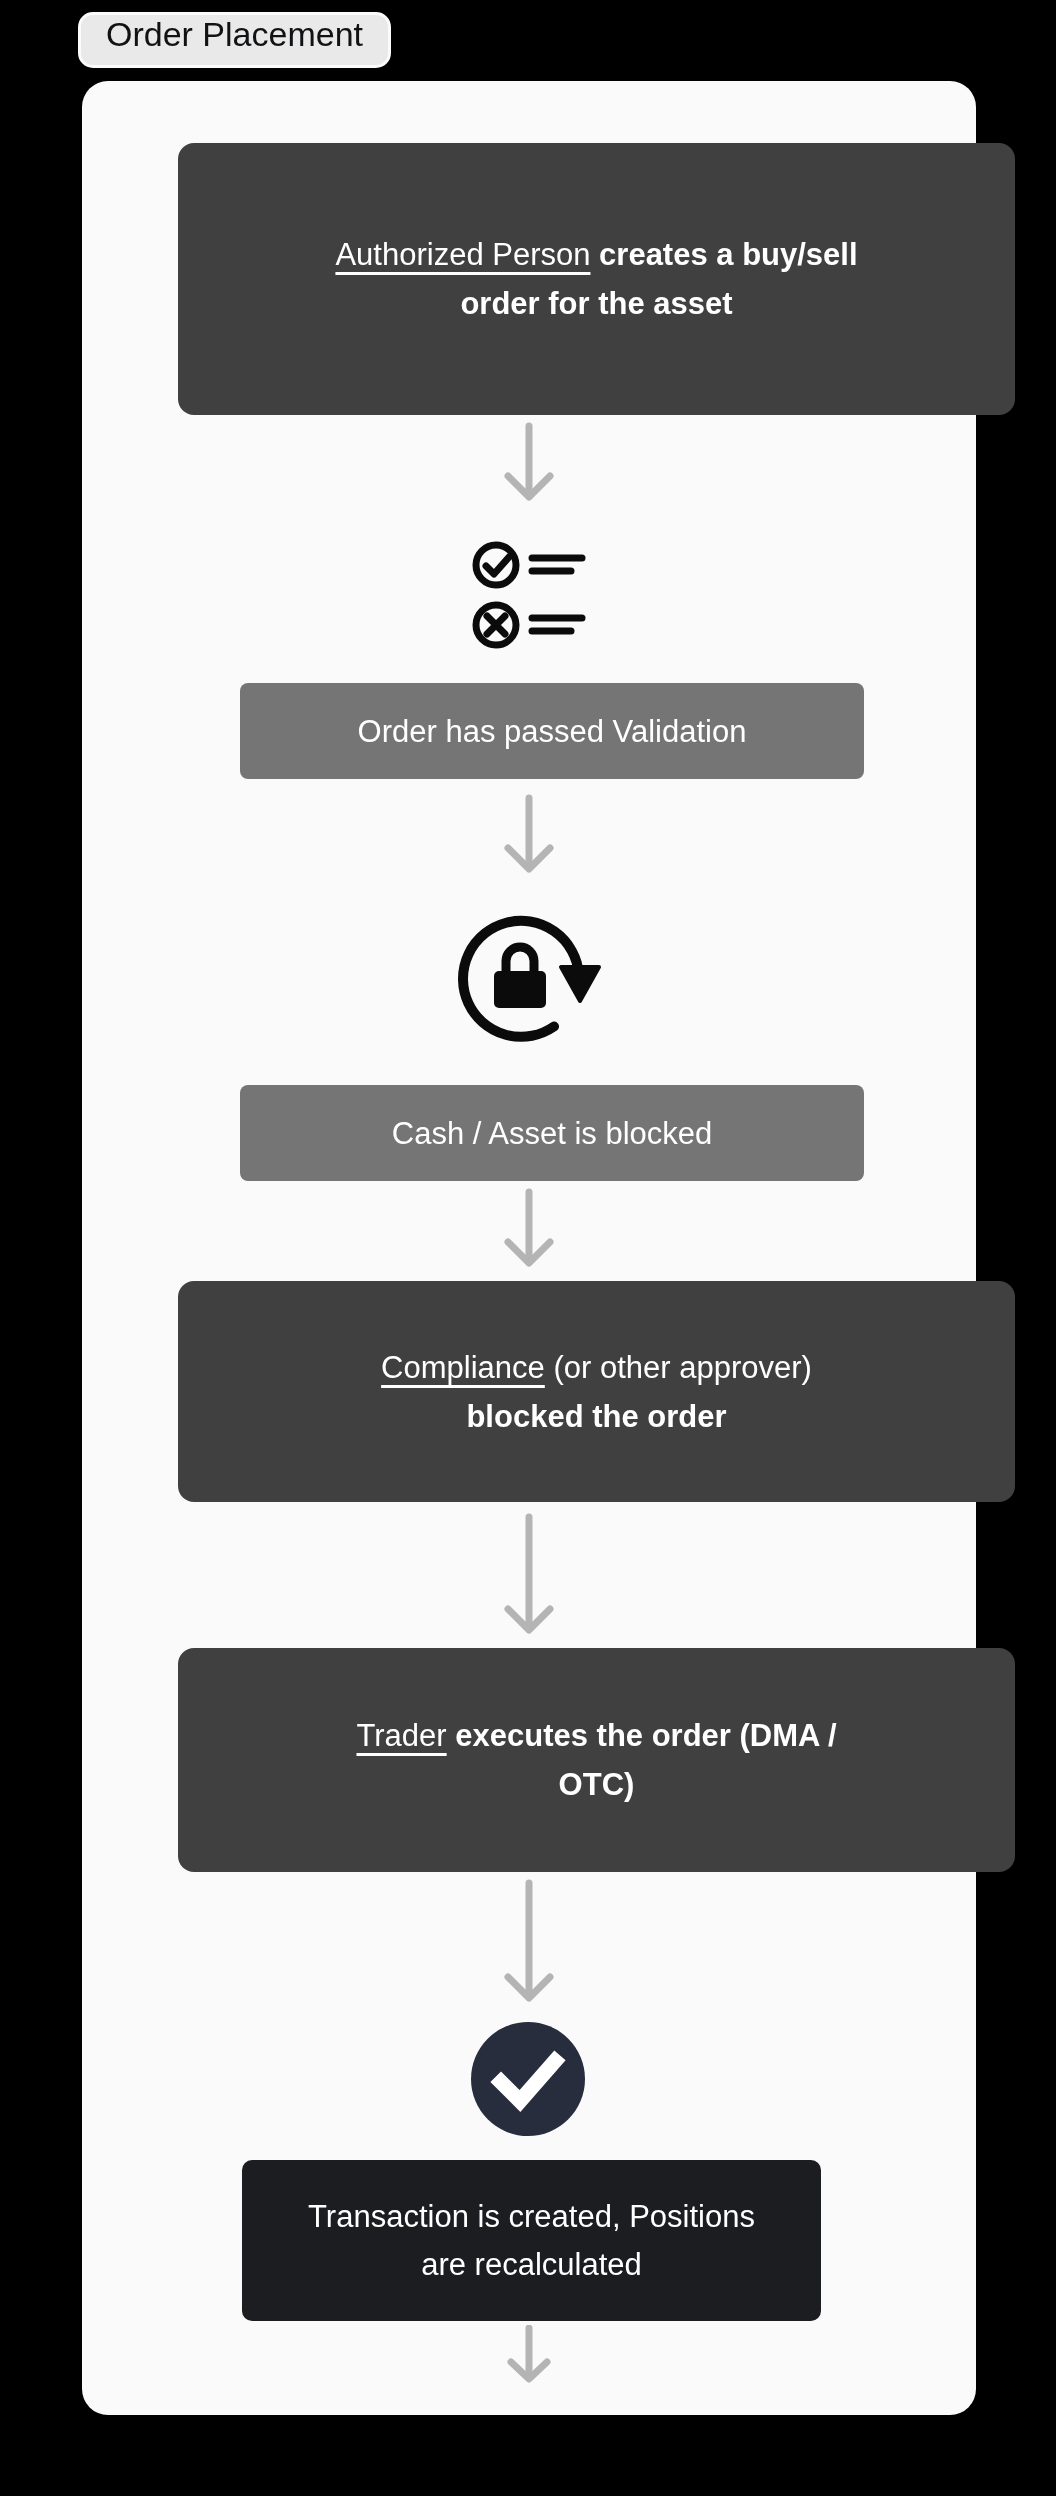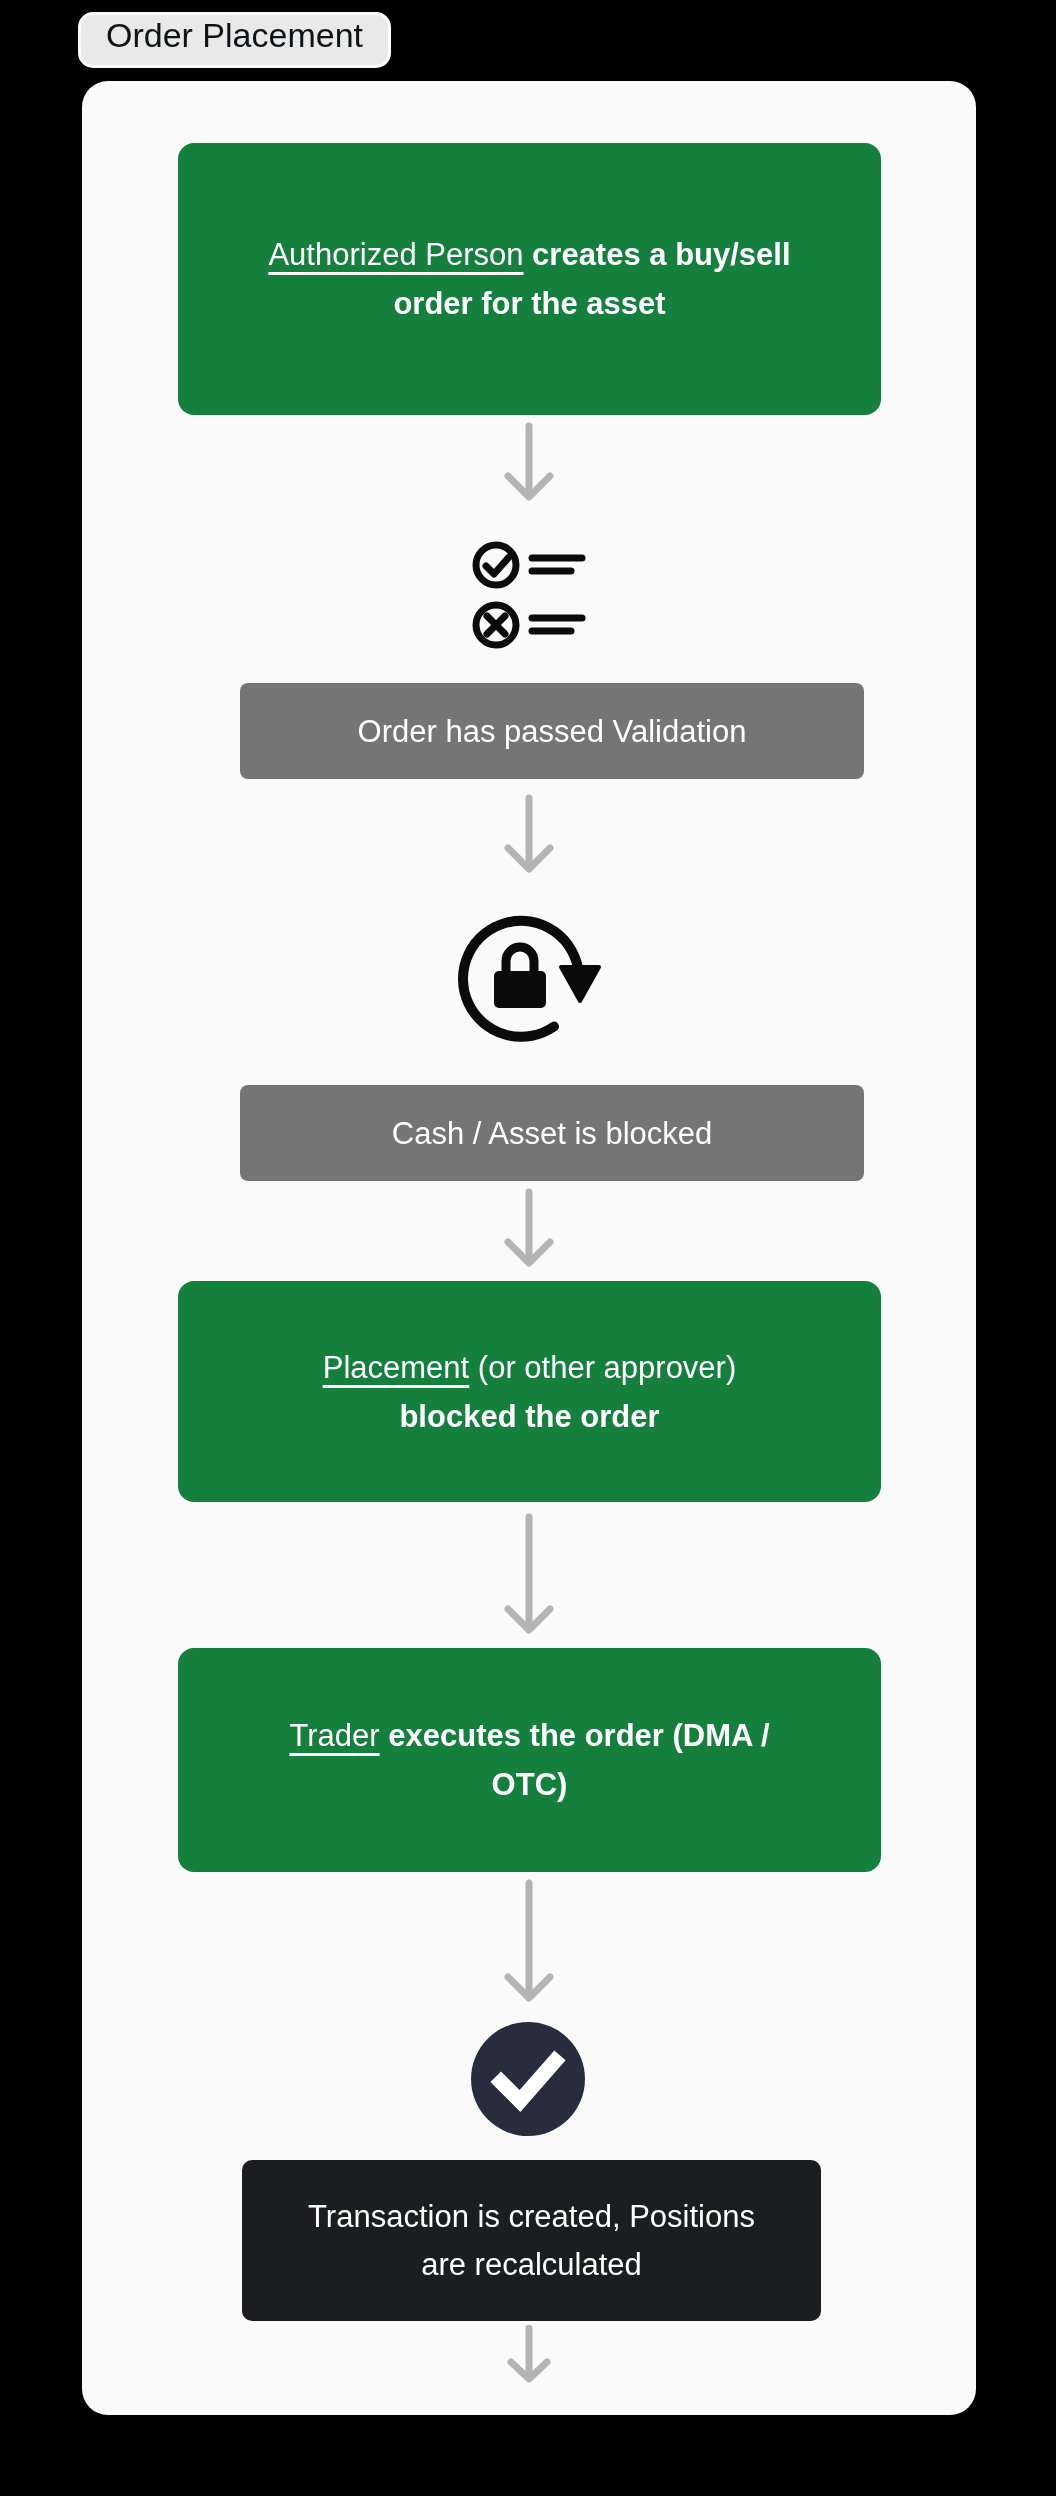--- a/index.html
+++ b/index.html
@@ -11,22 +11,22 @@
     background: #000000;
     font-family: "Liberation Sans", sans-serif;
     overflow: hidden;
   }
   .tab {
     position: absolute;
     left: 78px;
     top: 12px;
     height: 56px;
     display: inline-flex;
-    align-items: flex-end;
-    padding: 10px 25px;
+    align-items: flex-start;
+    padding: 0 25px;
     background: #e9e9e9;
     border: 3px solid #fbfbfb;
     border-radius: 15px;
     font-size: 34px;
     color: #111214;
     white-space: nowrap;
   }
   .card {
     position: absolute;
     left: 82px;
@@ -42,22 +42,22 @@
     flex-direction: column;
     align-items: center;
     justify-content: center;
     text-align: center;
     color: #ffffff;
     font-size: 31px;
     line-height: 49px;
   }
   .node.green {
     left: 96px;
-    width: 703px;
-    background: #15803d;
+    width: 837px;
+    background: #404040;
     border-radius: 16px;
   }
   .node.gray {
     left: 158px;
     width: 624px;
     height: 96px;
     background: #757575;
     border-radius: 8px;
   }
   .node.dark {
@@ -162,21 +162,21 @@
       <div>Cash / Asset is blocked</div>
     </div>
 
     <svg id="arrow-3" class="arrow" width="60" height="88" viewBox="0 0 60 88">
       <path d="M30 5 V75"></path>
         <path d="M9 55 L30 76 L51 55"></path>
     </svg>
 
     <div class="node green" id="node-approve">
       <div>
-        <span class="link">Placement</span><span class="reg"> (or other approver)</span>
+        <span class="link">Compliance</span><span class="reg"> (or other approver)</span>
       </div>
       <div class="b">blocked the order</div>
     </div>
 
     <svg id="arrow-4" class="arrow" width="60" height="130" viewBox="0 0 60 130">
       <path d="M30 5 V117"></path>
         <path d="M9 97 L30 118 L51 97"></path>
     </svg>
 
     <div class="node green" id="node-execute">

